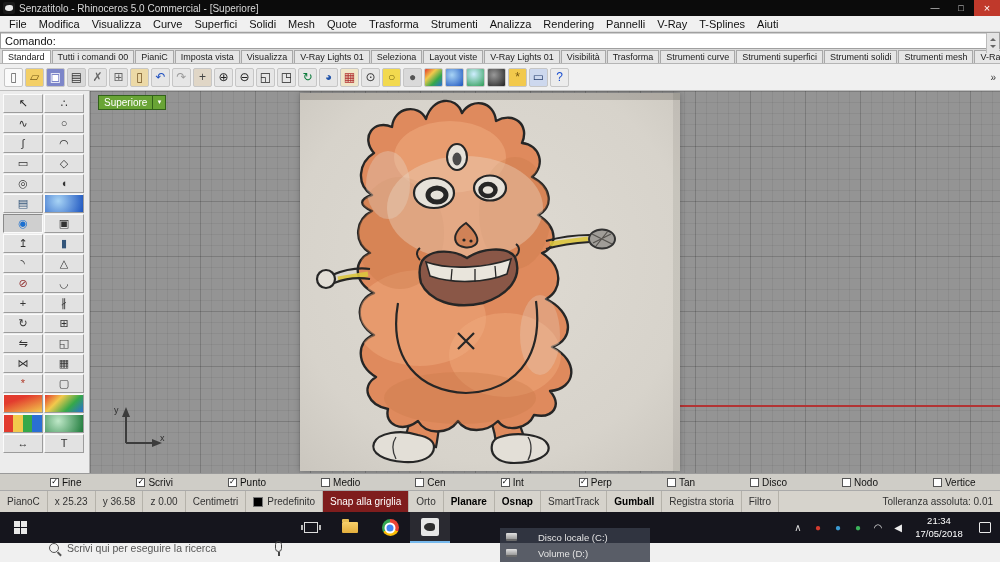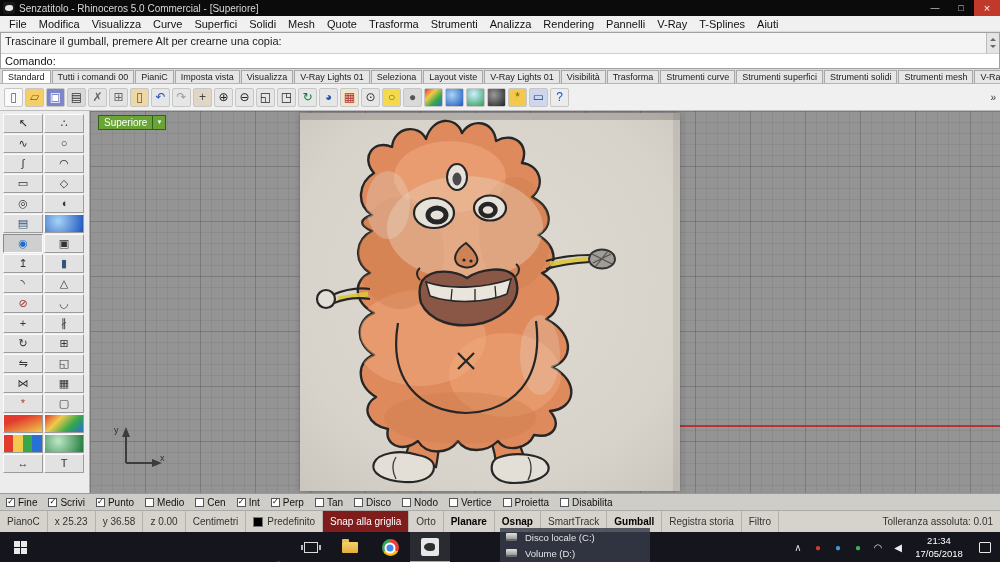--- a/index.html
+++ b/index.html
@@ -62,21 +62,21 @@
   .photo { position:absolute; left:210px; top:2px; width:380px; height:378px; z-index:3; box-shadow:0 0 6px rgba(0,0,0,0.25); }
   .photo svg { display:block; width:100%; height:100%; }
 
   .axis-indicator { position:absolute; left:24px; top:312px; width:60px; height:52px; z-index:2; }
   .axis-indicator .lbl { position:absolute; font-size:9px; color:#2e2e2e; }
   .axis-indicator .lbl-y { left:0px; top:2px; }
   .axis-indicator .lbl-x { left:46px; top:30px; }
 
   
   .osnap { height:17px; background:#cfcdc7; border-top:1px solid #9a9a9a; display:flex; align-items:center; gap:11px; padding-left:6px; font-size:10px; color:#111; }
-  .osnap-item { display:flex; align-items:center; gap:3px; }
+  .osnap-item { display:flex; align-items:center; gap:3px;margin-left:44px; }
   .osnap-box { width:9px; height:9px; background:#fff; border:1px solid #555; display:inline-flex; align-items:center; justify-content:center; font-size:8px; line-height:1; color:#000; }
   .osnap-box.checked::after { content:"✓"; }
 
   
   .statusbar { height:22px; background:#d6d3cc; border-top:1px solid #aaa; display:flex; align-items:stretch; font-size:10px; color:#333; }
   .pane { display:flex; align-items:center; padding:0 7px; border-right:1px solid #b5b2aa; white-space:nowrap; }
   .pane.dark { background:#7f1d1d; color:#fff; }
   .pane.active { font-weight:bold; color:#000; }
   .pane.tol { margin-left:auto; border-right:none; }
   .swatch { width:10px; height:10px; background:#000; border:1px solid #777; margin-right:4px; }
@@ -106,21 +106,21 @@
   .rhino-task-icon { width:18px; height:18px; background:#e6e6e6; border-radius:2px; position:relative; }
   .rhino-task-icon::after { content:""; position:absolute; left:3px; top:5px; width:11px; height:8px; background:#2e2e2e; border-radius:55% 45% 40% 55%; }
   .tray { margin-left:auto; display:flex; align-items:center; }
   .tray-ic { width:20px; text-align:center; font-size:10px; }
   .clock { width:62px; text-align:center; font-size:9.5px; line-height:1.3; color:#fff; }
   .notif { width:30px; }
   .notif-icon { width:12px; height:11px; border:1.5px solid #e8e8e8; border-radius:1px; }
 
   
   .drives-popup { position:absolute; left:500px; top:528px; width:150px; background:rgba(55,60,72,0.82); color:#e4e4e4; font-size:9.5px; z-index:20; padding:1px 0; }
-  .drive-row { display:flex; align-items:center; gap:8px; height:16px; padding:0 6px; }
+  .drive-row { display:flex; align-items:center; gap:21px; height:16px; padding:0 6px; }
   .drive-icon { width:11px; height:8px; background:linear-gradient(#e2e2e2,#9a9a9a); border-radius:1px; border-bottom:2px solid #6a6a6a; flex:none; }
 </style>
 </head>
 <body>
 
 <div class="titlebar">
   <span class="app-logo"></span>
   <span class="title-text">Senzatitolo - Rhinoceros 5.0 Commercial - [Superiore]</span>
   <span class="win-btn">—</span>
   <span class="win-btn">□</span>
@@ -141,21 +141,20 @@
     <span class="menu-item">Strumenti</span>
     <span class="menu-item">Analizza</span>
     <span class="menu-item">Rendering</span>
     <span class="menu-item">Pannelli</span>
     <span class="menu-item">V-Ray</span>
     <span class="menu-item">T-Splines</span>
     <span class="menu-item">Aiuti</span>
   </div>
 
 <div class="cmd">
-  <div class="cmd-history">Trascinare il gumball, premere Alt per crearne una copia:</div>
   <div class="cmd-scroll">
       <i class="up"></i>
       <i class="down"></i>
     </div>
   <div class="cmd-input">Comando:</div>
 </div>
 
 <div class="tabrow">
   <span style="display:flex;align-items:flex-end;">
 

